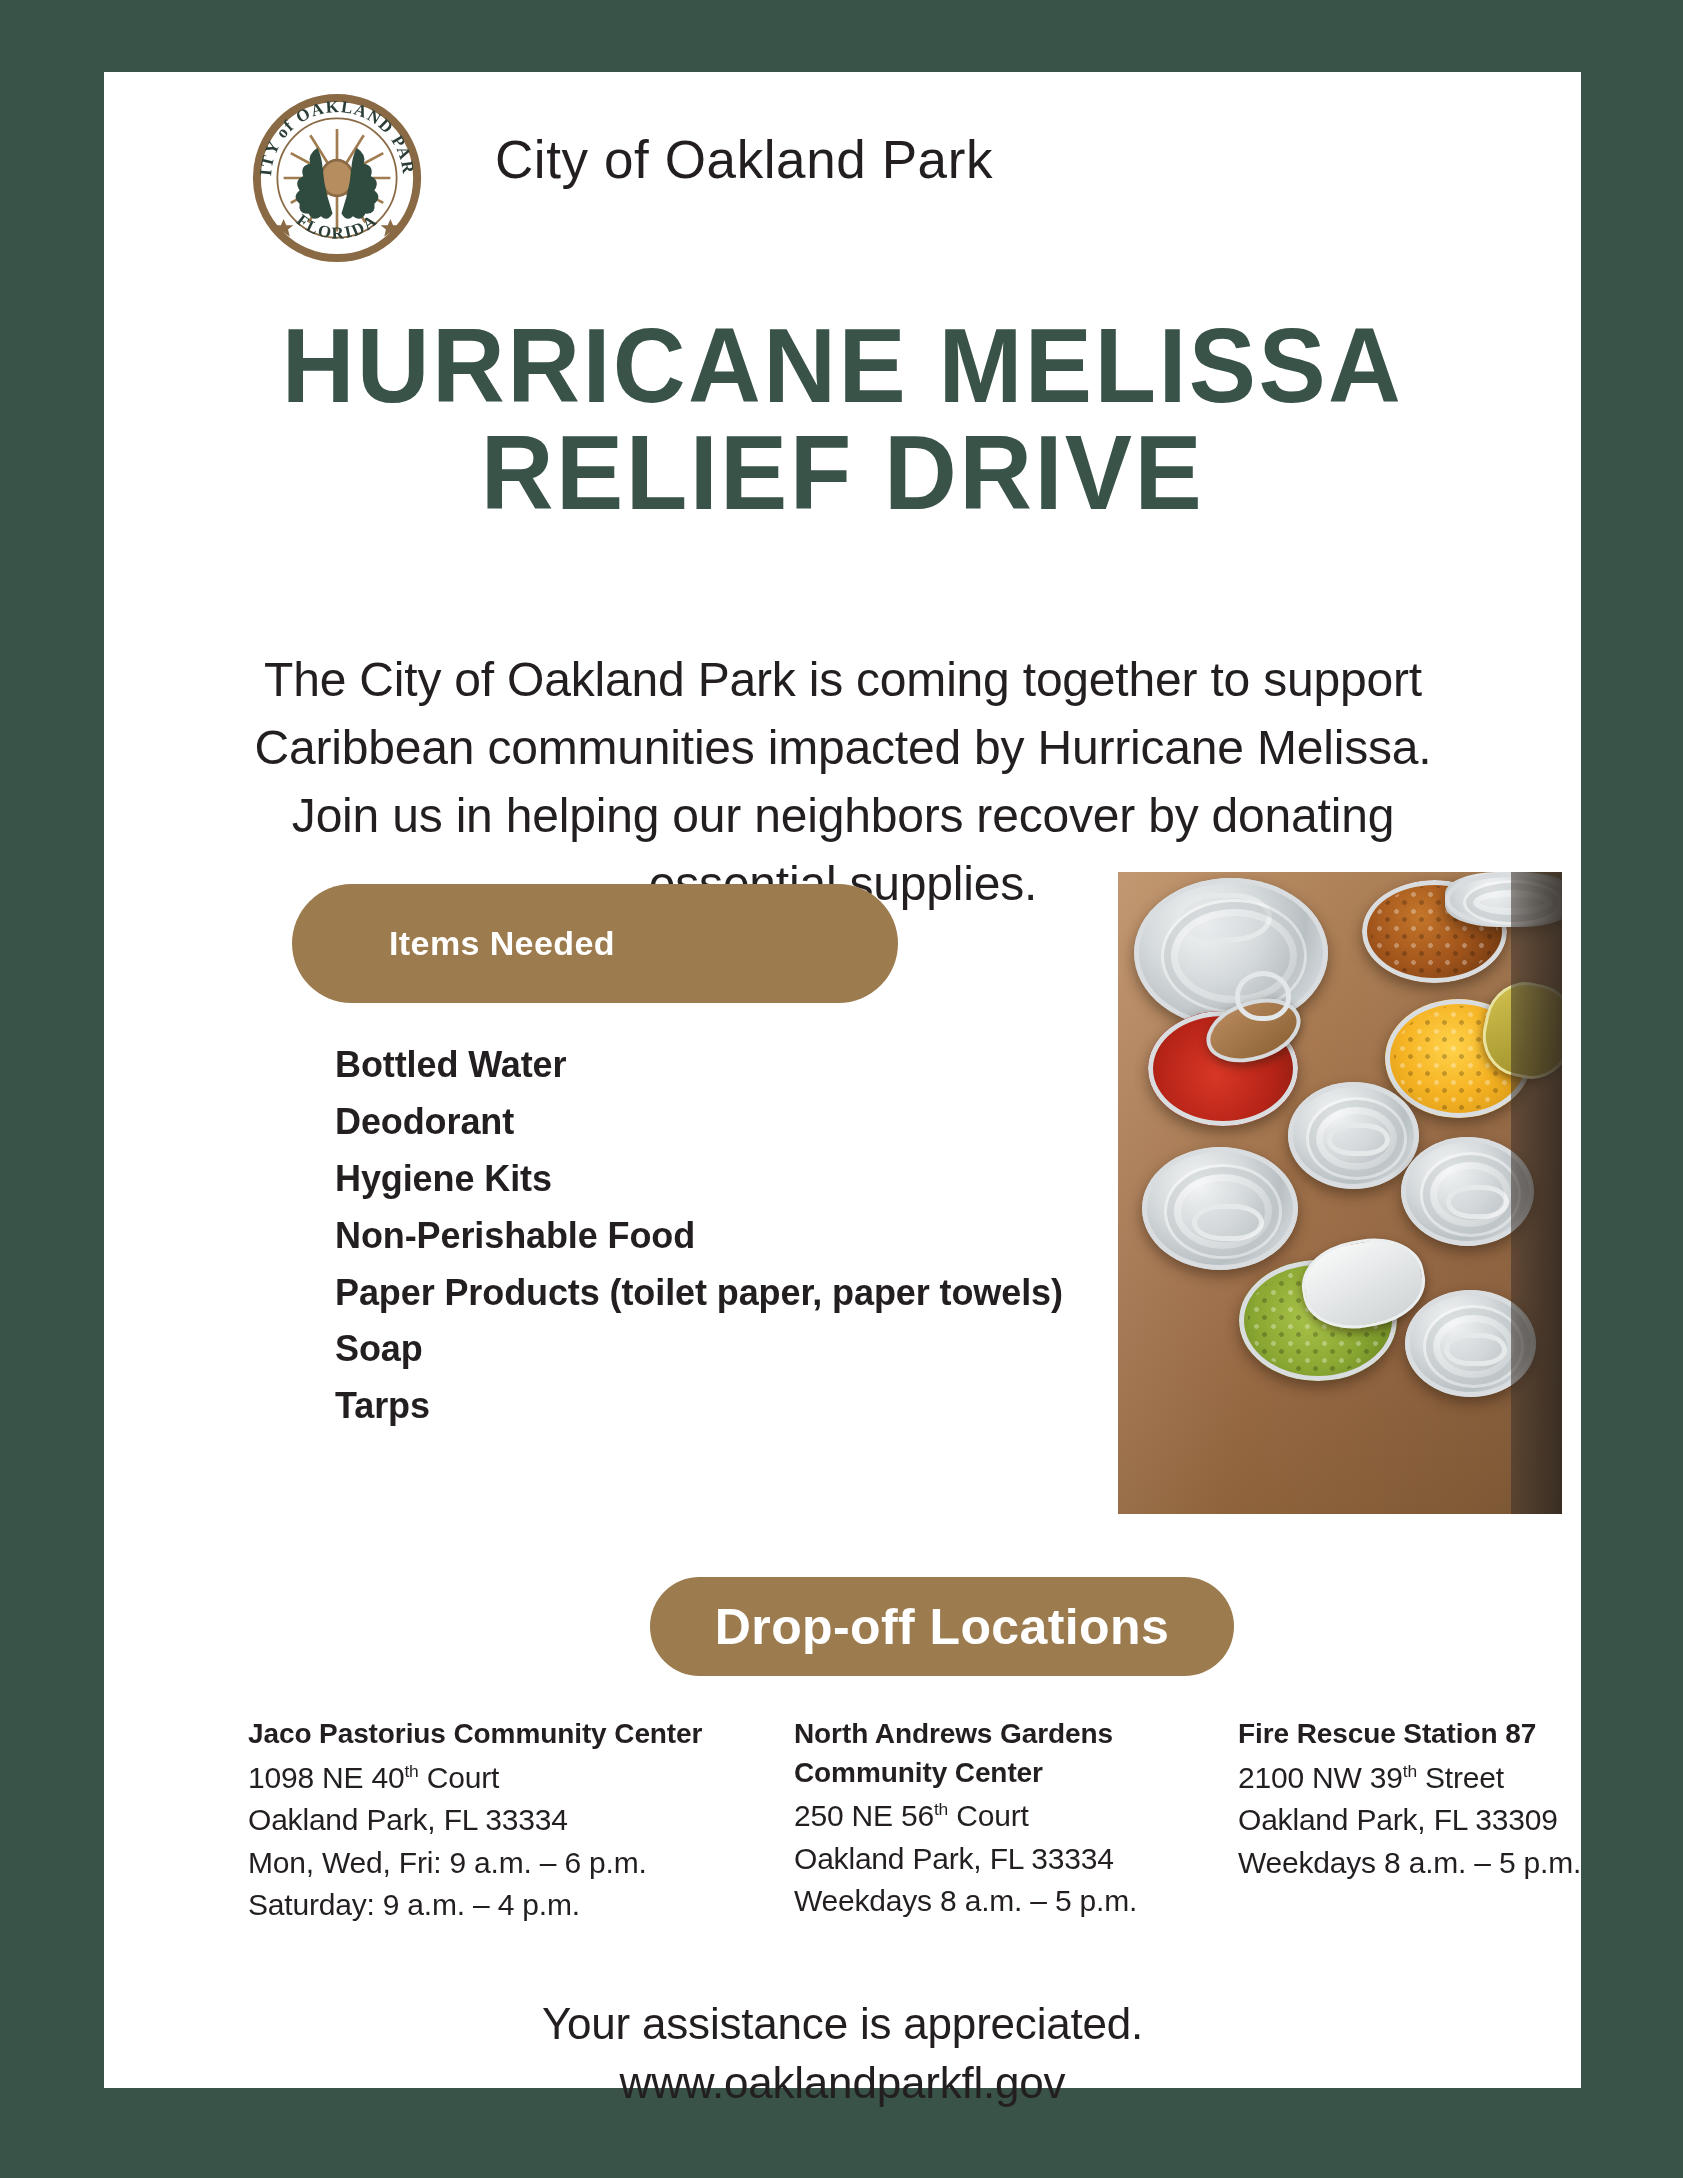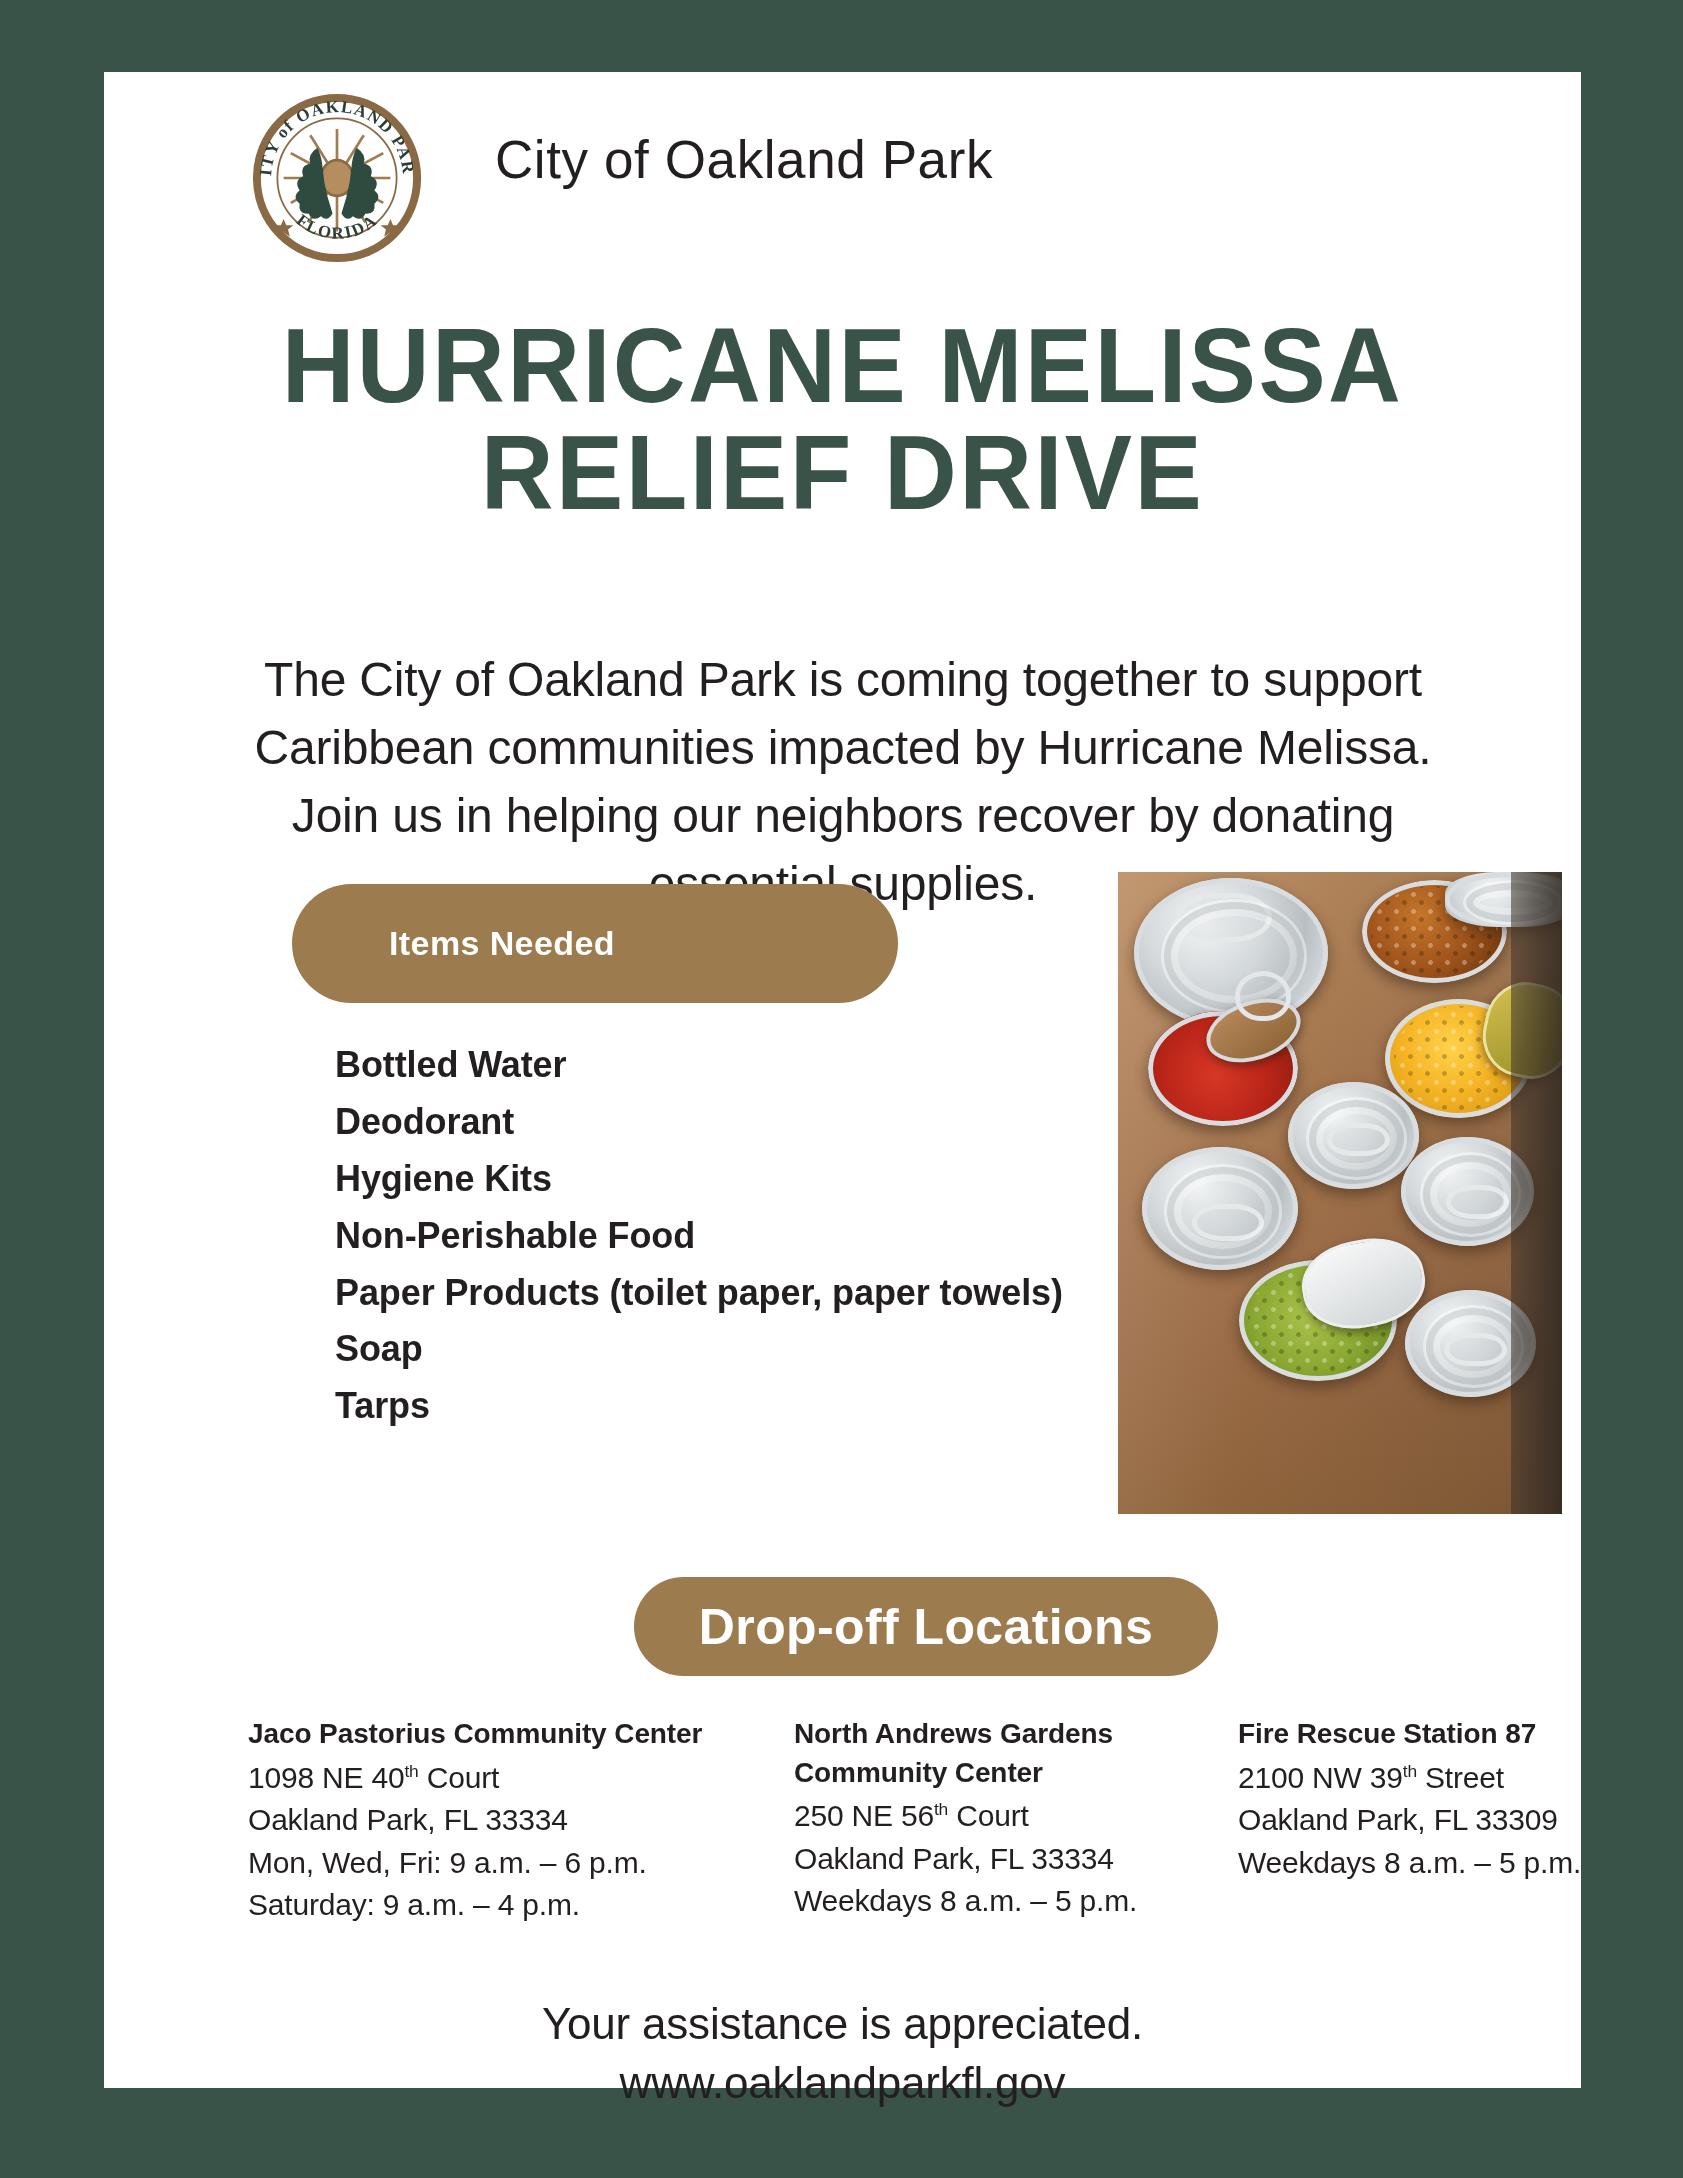--- a/index.html
+++ b/index.html
@@ -97,21 +97,21 @@
   #pill-items-needed {
     left: 188px;
     top: 812px;
     width: 606px;
     height: 119px;
     font-size: 34px;
     padding-left: 97px;
     box-sizing: border-box;
   }
   #pill-dropoff {
-    left: 530px;
+    left: 546px;
     top: 1505px;
     width: 584px;
     height: 99px;
     font-size: 50px;
     justify-content: center;
   }
 
   
   #items-list {
     position: absolute;

